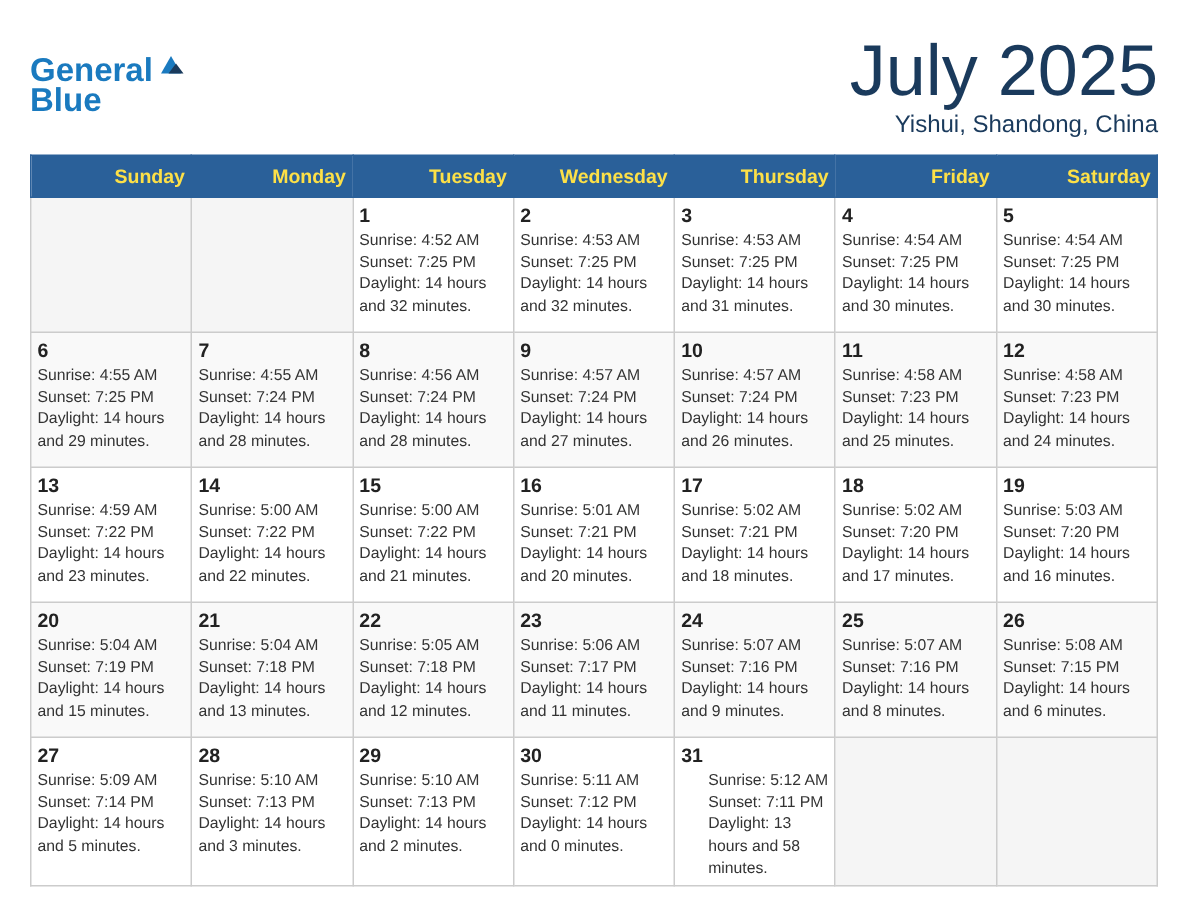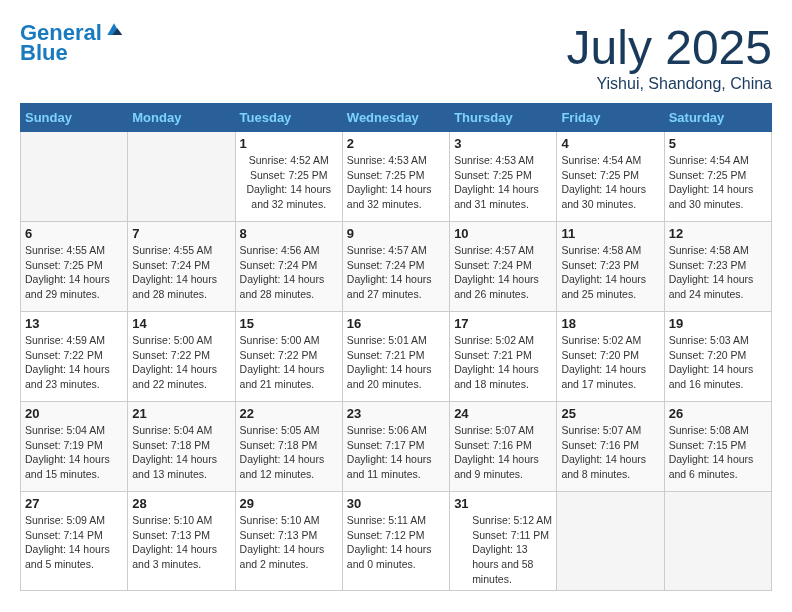--- a/index.html
+++ b/index.html
@@ -6,21 +6,21 @@
     body {
       font-family: Arial, sans-serif;
       background: #fff;
       width: 792px;
       min-height: 612px;
       padding: 20px;
     }
     .header {
       display: flex;
       justify-content: space-between;
-      align-items: flex-start;
+      align-items: center;
       margin-bottom: 10px;
     }
     .logo {
       display: flex;
       align-items: center;
     }
     .logo-text {
       font-size: 22px;
       font-weight: bold;
       color: #1a3a5c;
@@ -46,23 +46,23 @@
       font-size: 16px;
       color: #1a3a5c;
     }
     table {
       width: 100%;
       border-collapse: collapse;
       font-size: 11px;
     }
     thead tr th {
       background-color: #2a6099;
-      color: #7dd3fc;
+      color: #fde047;
       padding: 6px 4px;
-      text-align: left;
+      text-align: right;
       font-size: 13px;
       font-weight: bold;
       border: 1px solid #2a6099;
     }
     tbody tr td {
       border: 1px solid #ccc;
       vertical-align: top;
       padding: 4px;
       height: 90px;
       width: calc(100% / 7);
@@ -121,21 +121,21 @@
         <th>Friday</th>
         <th>Saturday</th>
       </tr>
   </thead>
   <tbody id="calendar-body">
   <tr>
         <td class="empty"></td>
         <td class="empty"></td>
         <td>
           <span class="day-num">1</span>
-          <div class="day-info" style="white-space: pre-line; text-align: center;">Sunrise: 4:52 AM
+          <div class="day-info" style="white-space: pre-line;">Sunrise: 4:52 AM
 Sunset: 7:25 PM
 Daylight: 14 hours and 32 minutes.</div>
         </td>
         <td>
           <span class="day-num">2</span>
           <div class="day-info" style="white-space: pre-line;">Sunrise: 4:53 AM
 Sunset: 7:25 PM
 Daylight: 14 hours and 32 minutes.</div>
         </td>
         <td>

